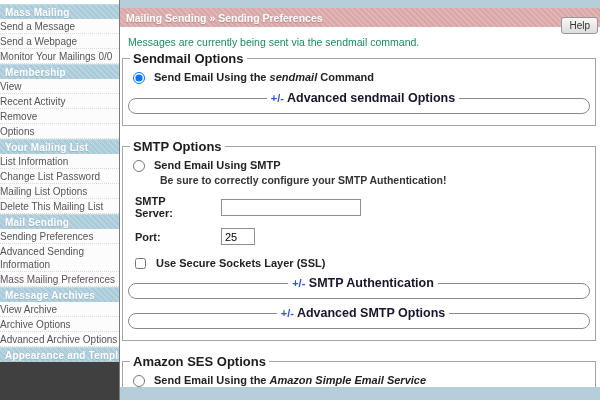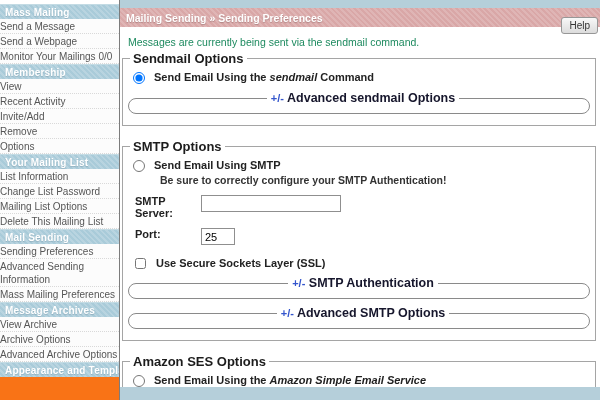--- a/index.html
+++ b/index.html
@@ -2,21 +2,21 @@
 <html><head>
 <meta charset="utf-8">
 <style>
   * { margin:0; padding:0; box-sizing:border-box; }
   html,body { width:600px; height:400px; overflow:hidden; }
   body { font-family:"Liberation Sans","DejaVu Sans",sans-serif; background:#b5cfda; }
 
   .page { display:flex; width:600px; height:400px; }
 
   
-  .sidebar { width:119px; height:400px; background:#f97316; flex:0 0 119px; overflow:hidden; }
+  .sidebar { width:119px; height:400px; background:#404040; flex:0 0 119px; overflow:hidden; }
   .sb-top-gap { height:4px; background:#fff; }
   .sb-header {
     height:15px; line-height:15px; padding-left:5px;
     background:#a9cbd9;
     background-image:repeating-linear-gradient(45deg, rgba(255,255,255,0.18) 0 2px, rgba(255,255,255,0) 2px 4px);
     color:#fff; font-weight:bold; font-size:10px; letter-spacing:0.2px;
     border-top:1px solid #c3dbe4; text-shadow:0 1px 1px rgba(120,150,165,0.5);
     white-space:nowrap; overflow:hidden;
   }
   .sb-item {
@@ -45,21 +45,21 @@
 
   .status-message { color:#1d8a5f; font-size:10.5px; margin:9px 4px 3px 7px; }
 
   fieldset.section { border:1px solid #a5a5a5; margin:2px 1px 13px 1px; padding:0 4px 8px 4px; }
   fieldset.section legend { font-size:13px; font-weight:bold; color:#1c1c1c; margin-left:3px; padding:0 3px; }
 
   .opt-row { display:flex; align-items:flex-start; margin:5px 0 2px 6px; font-size:11px; font-weight:bold; color:#222; }
   .opt-row input { width:12px; height:12px; margin:1px 9px 0 0; flex:0 0 12px; }
   .opt-note { margin:2px 0 7px 33px; font-size:10.5px; color:#333; font-weight:bold; }
 
-  .field-row { display:flex; align-items:flex-start; margin:9px 0 0 8px; }
+  .field-row { display:flex; align-items:center; margin:9px 0 0 8px;gap:20px; }
   .field-row .field-label { font-weight:bold; font-size:11px; color:#222; width:66px; flex:0 0 66px; }
   .text-input { height:17px; border:1px solid #8f8f8f; font-family:inherit; font-size:11px; padding:1px 3px; }
   .server-input { width:140px; }
   .port-input { width:34px; }
 
   .check-row { display:flex; align-items:flex-start; margin:12px 0 2px 8px; font-size:11px; font-weight:bold; color:#222; }
   .check-row input { width:11px; height:11px; margin:1px 10px 0 0; flex:0 0 11px; }
 
   fieldset.collapsible { border:1px solid #8a8a8a; border-radius:8px; margin:7px 1px 3px 1px; padding:0 6px 8px; cursor:pointer; }
   fieldset.collapsible legend { margin-left:4px; padding:0 4px; font-size:12.5px; white-space:nowrap;text-align:center; }
@@ -77,21 +77,20 @@
     <div class="sb-top-gap"></div>
 
     <div class="sb-header">Mass Mailing</div>
     <div class="sb-item">Send a Message</div>
     <div class="sb-item">Send a Webpage</div>
     <div class="sb-item">Monitor Your Mailings 0/0</div>
 
     <div class="sb-header">Membership</div>
     <div class="sb-item">View</div>
     <div class="sb-item">Recent Activity</div>
-    <div class="sb-item">Invite/Add</div>
     <div class="sb-item">Remove</div>
     <div class="sb-item">Options</div>
 
     <div class="sb-header">Your Mailing List</div>
     <div class="sb-item">List Information</div>
     <div class="sb-item">Change List Password</div>
     <div class="sb-item">Mailing List Options</div>
     <div class="sb-item">Delete This Mailing List</div>
 
     <div class="sb-header">Mail Sending</div>

